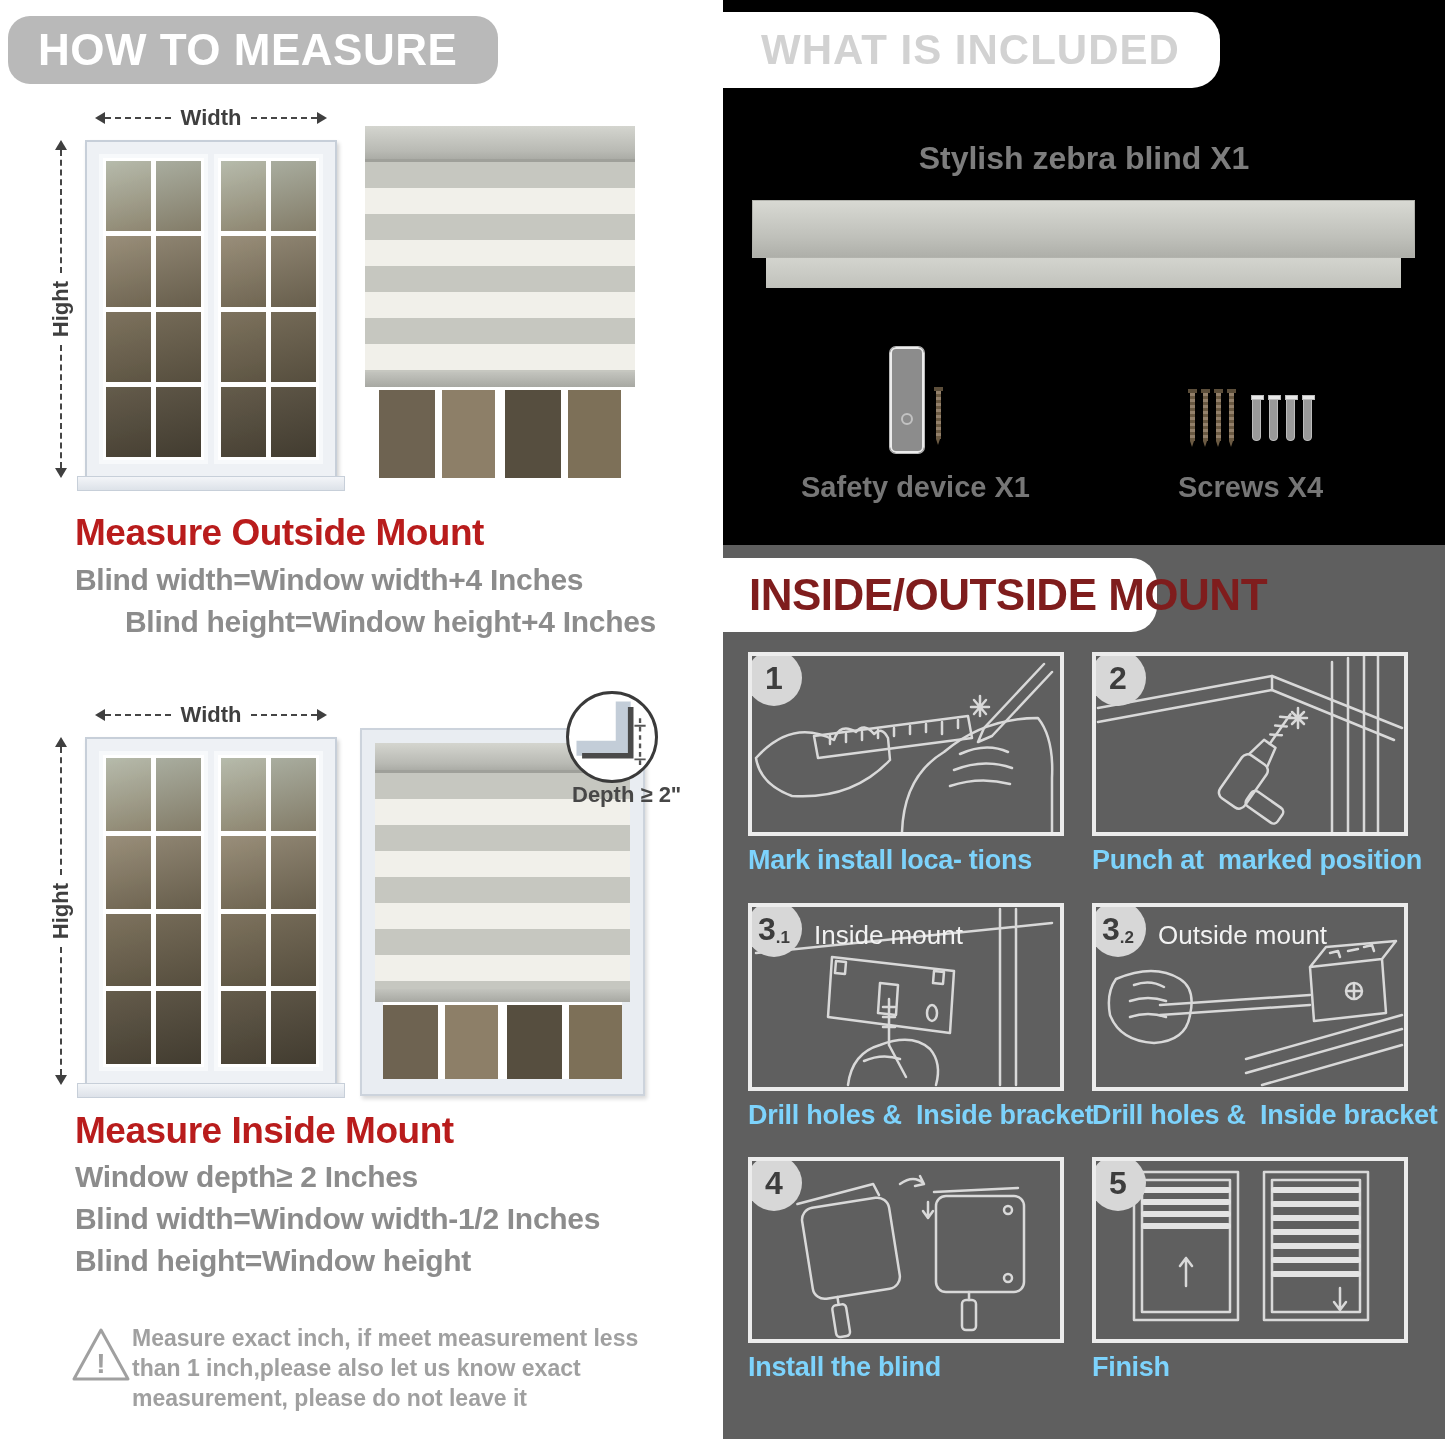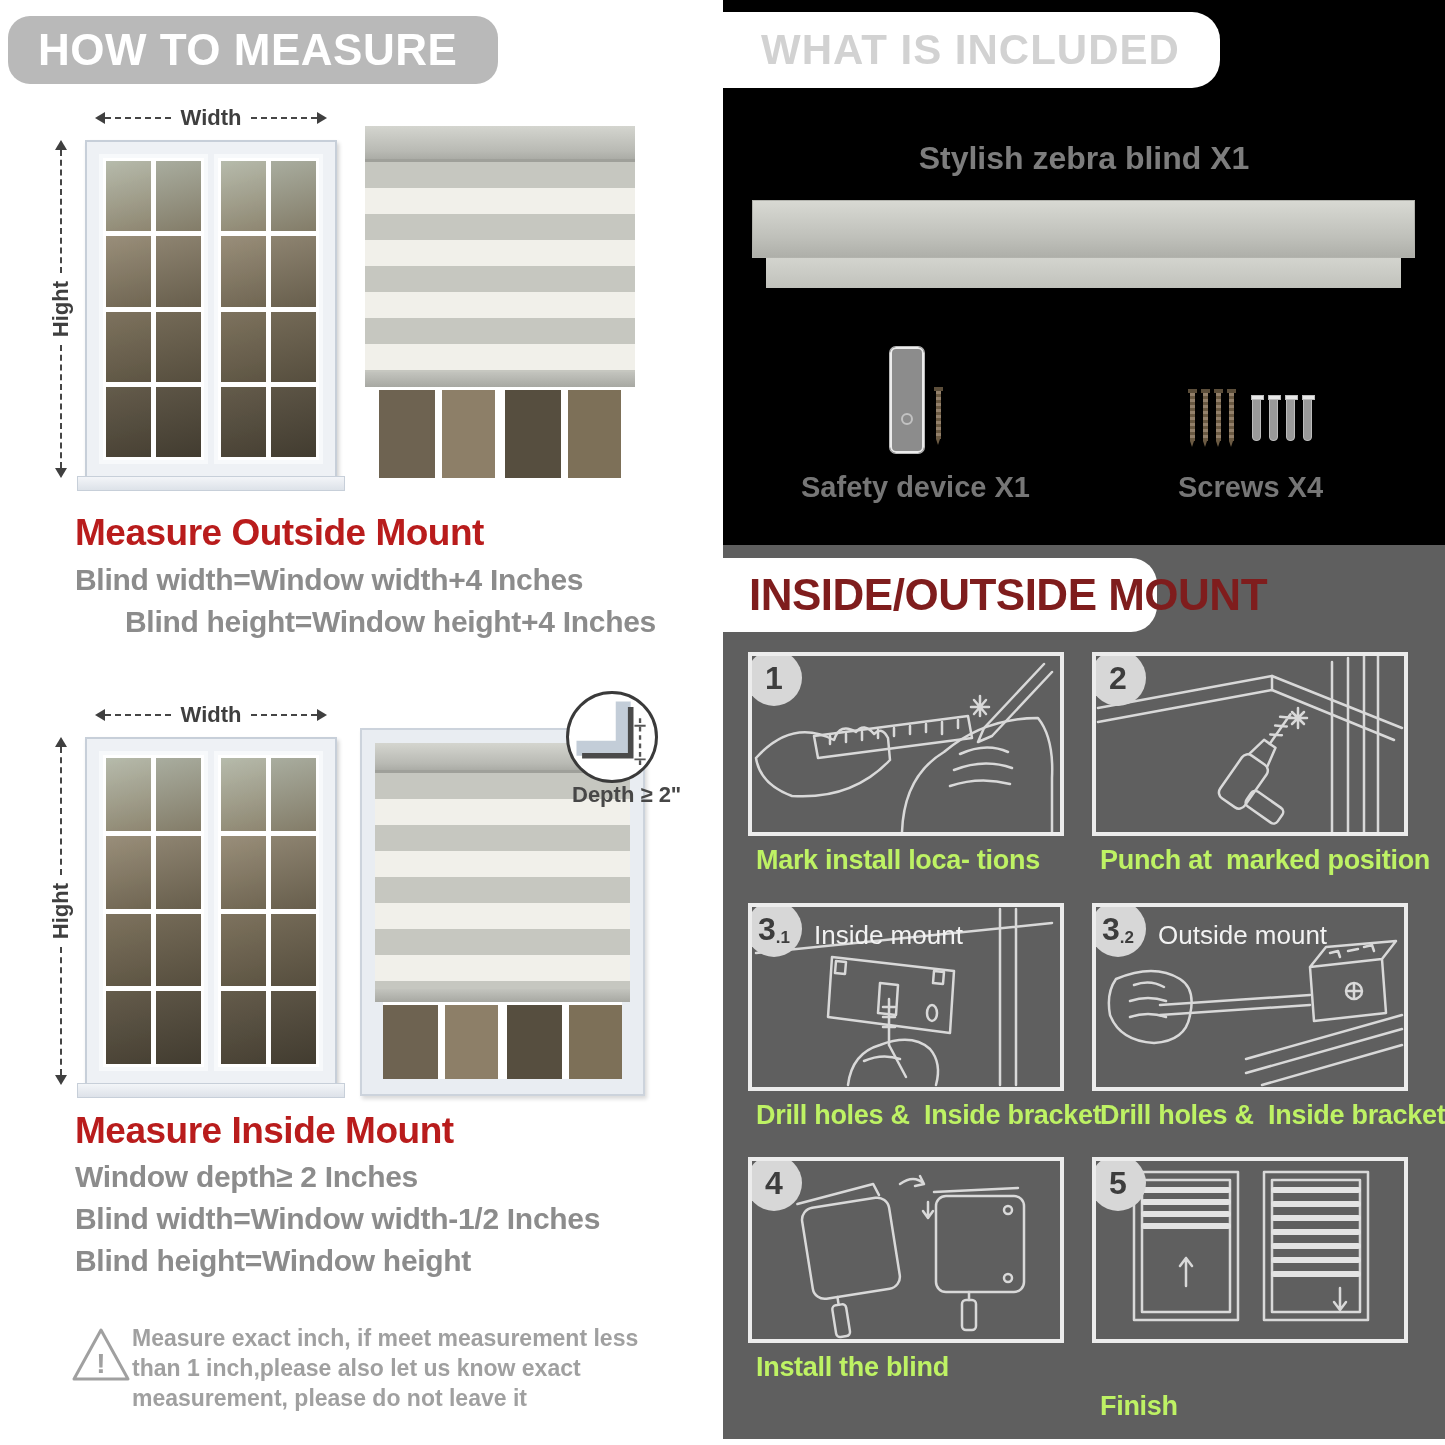--- a/index.html
+++ b/index.html
@@ -105,21 +105,21 @@
   .hdr-mount { position:absolute; left:0; top:13px; width:434px; height:74px; background:#fff;
                border-radius:0 26px 26px 0; color:#7f1d1d; font-size:44px; font-weight:700;
                letter-spacing:-.5px; line-height:74px; padding-left:26px; white-space:nowrap; }
   .step-panel { position:absolute; width:316px; border:4px solid #ececec; background:#5f5f5f; overflow:hidden; }
   .step-panel svg { display:block; width:100%; height:100%; }
   .badge { position:absolute; top:-6px; left:-6px; width:56px; height:56px; border-radius:50%;
            background:#d7d7d7; color:#3d3d3d; display:flex; align-items:center; justify-content:center;
            font-weight:700; font-size:32px; z-index:3; }
   .badge .sub { font-size:17px; align-self:flex-end; margin-bottom:9px; }
   .step-title { position:absolute; left:62px; top:13px; font-size:26px; font-weight:400; color:#f2f2f2; z-index:3; white-space:nowrap; }
-  .step-caption { position:absolute; font-size:27px; font-weight:700; color:#bef264; letter-spacing:-.3px; white-space:pre;margin-left:8px; }
+  .step-caption { position:absolute; font-size:27px; font-weight:700; color:#7dd3fc; letter-spacing:-.3px; white-space:pre; }
 
   .warn-tri text { font-family:"Liberation Sans", sans-serif; }
 </style>
 </head>
 <body>
 
 <div id="canvas">
 
   <div class="hdr-left">HOW TO MEASURE</div>
 
@@ -391,16 +391,16 @@
         <rect x="38" y="10" width="104" height="148"></rect>
         <rect x="46" y="18" width="88" height="132"></rect>
         <path d="M48 28 H132 M48 40 H132 M48 52 H132 M48 64 H132" stroke-width="6" stroke="#e3e3e3"></path>
         <path d="M90 124 V96 l-6 8 m6 -8 l6 8"></path>
         <rect x="168" y="10" width="104" height="148"></rect>
         <rect x="176" y="18" width="88" height="132"></rect>
         <path d="M178 28 H262 M178 42 H262 M178 56 H262 M178 70 H262 M178 84 H262 M178 98 H262 M178 112 H262" stroke-width="6" stroke="#e3e3e3"></path>
         <path d="M244 126 V148 l-6 -8 m6 8 l6 -8"></path>
       </svg>
     </div>
-    <div class="step-caption" style="left:369px; top:846px;text-align:center;">Finish</div>
+    <div class="step-caption" style="left:369px; top:807px;text-align:center;">Finish</div>
   </div>
 
 </div>
 
 </body></html>

